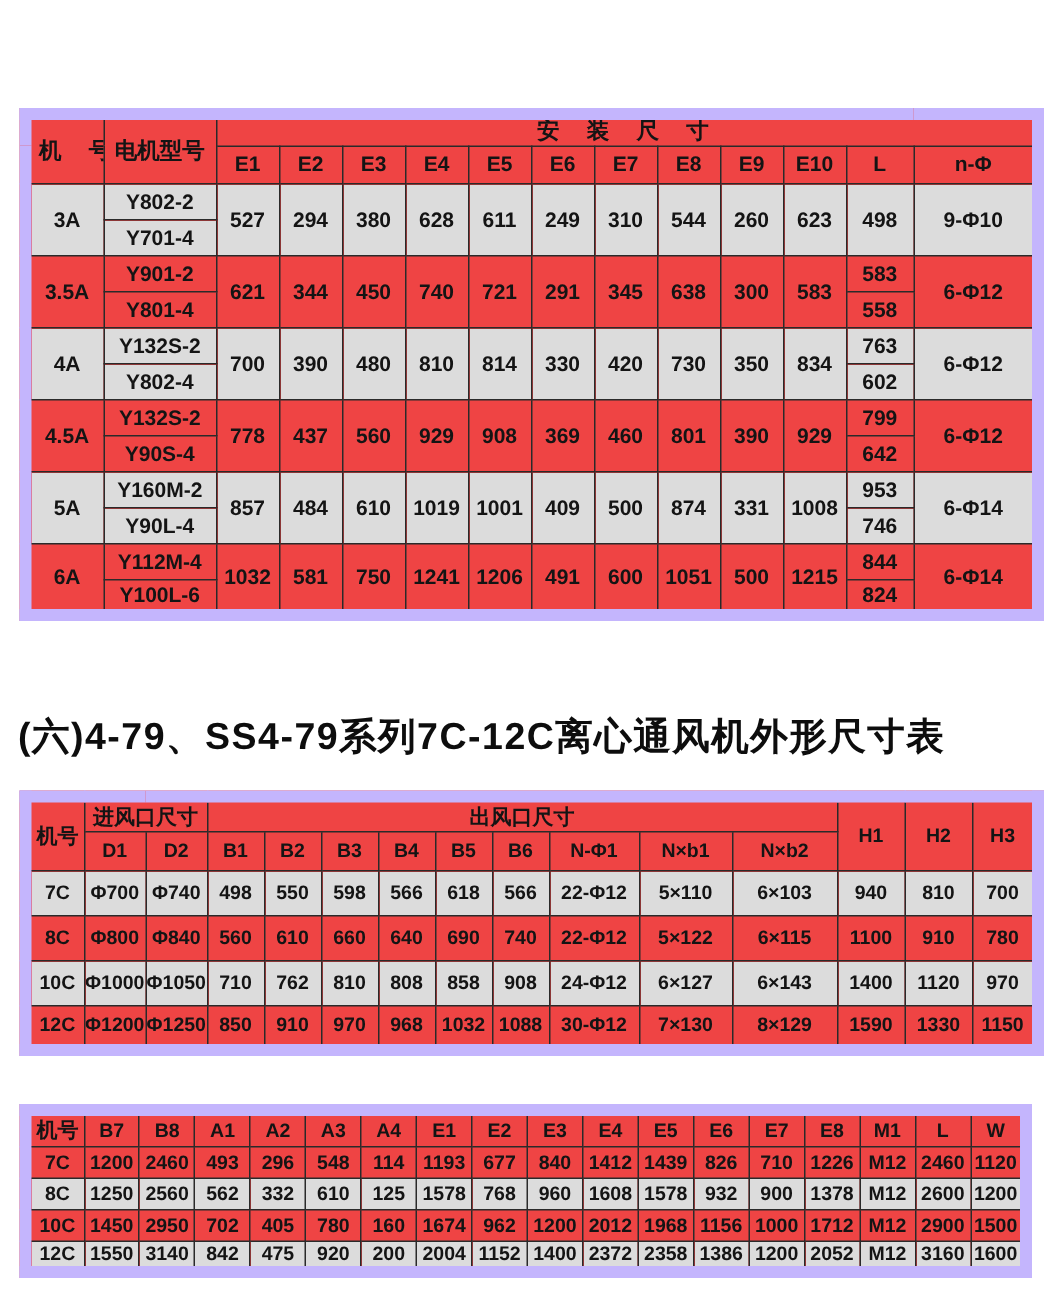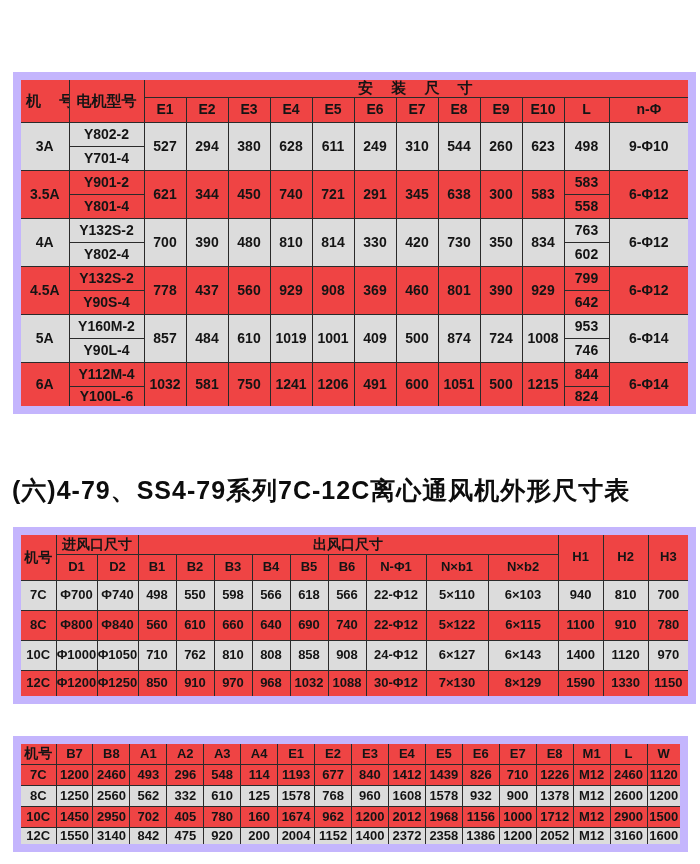--- a/index.html
+++ b/index.html
@@ -154,21 +154,21 @@
           <td rowspan="2">5A</td>
           <td>Y160M-2</td>
           <td rowspan="2">857</td>
           <td rowspan="2">484</td>
           <td rowspan="2">610</td>
           <td rowspan="2">1019</td>
           <td rowspan="2">1001</td>
           <td rowspan="2">409</td>
           <td rowspan="2">500</td>
           <td rowspan="2">874</td>
-          <td rowspan="2">724</td>
+          <td rowspan="2">331</td>
           <td rowspan="2">1008</td>
           <td>953</td>
           <td rowspan="2">6-Φ14</td>
         </tr>
         <tr class="shade" style="height: 24px;">
           <td>Y90L-4</td>
           <td>746</td>
         </tr>
         <tr style="height: 24px;">
           <td rowspan="2">6A</td>

